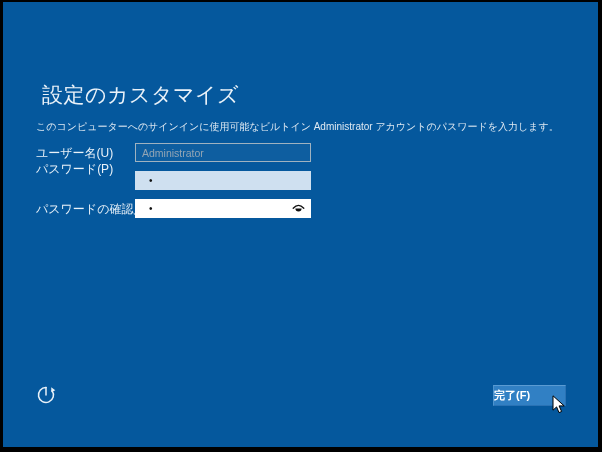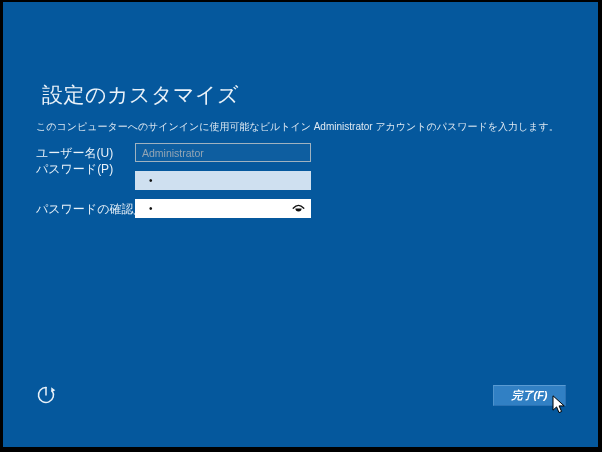--- a/index.html
+++ b/index.html
@@ -64,23 +64,22 @@
   .finish-btn{
     position:absolute;left:490px;top:383px;
     width:73px;height:21px;
     background:#3180c4;
     border-top:1px solid #5a9bd3;
     border-left:1px solid #4e93cd;
     border-right:1px solid #2a72b4;
     border-bottom:1px solid #2a72b4;
     box-sizing:border-box;
     color:#ffffff;font-size:11px;font-weight:600;
-    display:flex;align-items:center;justify-content:center;
+    display:flex;align-items:center;justify-content:flex-start;
     cursor:pointer;
-    font-style:italic;
   }
   .cursor{
     position:absolute;left:549px;top:393px;width:14px;height:20px;
     pointer-events:none;
   }
 </style>
 </head>
 <body>
 
 <div class="screen">

